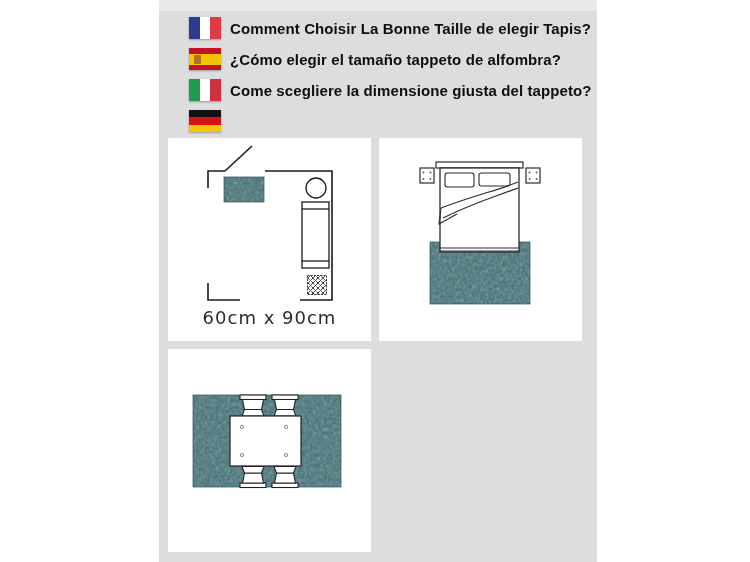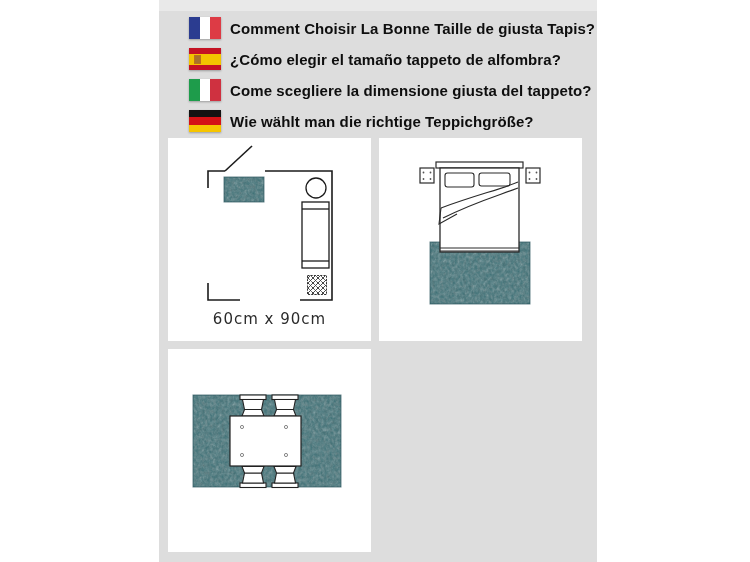--- a/index.html
+++ b/index.html
@@ -19,21 +19,21 @@
   .flag.it{background:linear-gradient(90deg,#1e9c4b 0 33.4%,#ffffff 33.4% 66.6%,#cf3140 66.6%);}
   .flag.de{background:linear-gradient(180deg,#121212 0 33.4%,#d41216 33.4% 66.7%,#f6c500 66.7%);}
   .htext{font-weight:bold;font-size:15px;color:#0e0e0e;white-space:nowrap;letter-spacing:.1px;}
 
   
   .grid{position:absolute;left:9px;top:138px;display:grid;
         grid-template-columns:203px 203px;grid-template-rows:203px 203px;gap:8px;}
   .panel{background:#ffffff;position:relative;}
   .scene{position:absolute;left:0;top:0;display:block;}
   .size-label{position:absolute;left:0;right:0;bottom:13px;text-align:center;
-              font-family:"DejaVu Sans",sans-serif;font-size:15px;letter-spacing:1px;color:#2b2b2b;}
+              font-family:"DejaVu Sans",sans-serif;font-size:18px;letter-spacing:1px;color:#2b2b2b;}
 </style>
 </head>
 <body>
 
 <svg width="0" height="0" style="position:absolute" aria-hidden="true">
   <defs>
     <filter id="rugNoise" x="-5%" y="-5%" width="110%" height="110%">
       <feTurbulence type="fractalNoise" baseFrequency="0.35 0.28" numOctaves="3" seed="11" stitchTiles="stitch"></feTurbulence>
       <feColorMatrix type="saturate" values="0"></feColorMatrix>
       <feComposite operator="in" in2="SourceGraphic"></feComposite>
@@ -44,33 +44,32 @@
     </pattern>
   </defs>
 </svg>
 
 <div class="page">
   <div class="stage">
 
     <div class="header">
       <div class="hrow">
         <span class="flag fr"></span>
-        <span class="htext">Comment Choisir La Bonne Taille de giusta Tapis?</span>
+        <span class="htext">Comment Choisir La Bonne Taille de elegir Tapis?</span>
       </div>
       <div class="hrow">
         <span class="flag es"></span>
         <span class="htext">¿Cómo elegir el tamaño tappeto de alfombra?</span>
       </div>
       <div class="hrow">
         <span class="flag it"></span>
         <span class="htext">Come scegliere la dimensione giusta del tappeto?</span>
       </div>
       <div class="hrow">
         <span class="flag de"></span>
-        <span class="htext">Wie wählt man die richtige Teppichgröße?</span>
       </div>
     </div>
 
     <div class="grid">
 
       <div class="panel">
         <svg class="scene" width="203" height="168" viewBox="0 0 203 168">
           <g stroke="#1b1b1b" stroke-width="1.6" fill="none">
             <path d="M40,50 V33 H57 M97,33 H164 V162 H132 M72,162 H40 V145"></path>
             <path d="M57,33 L84,8"></path>

